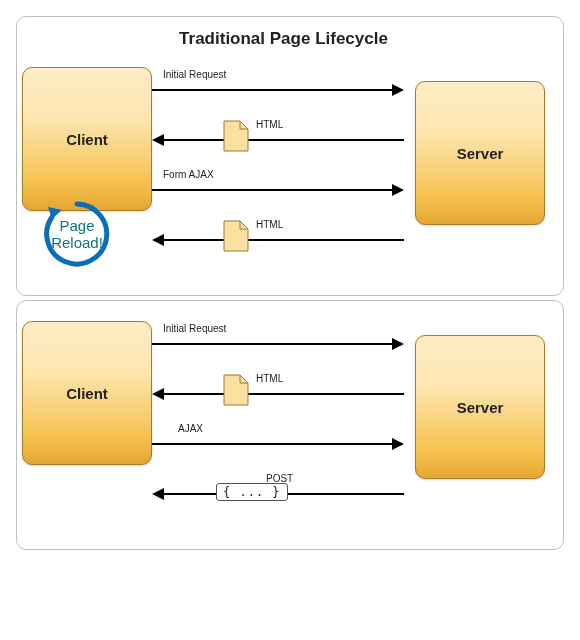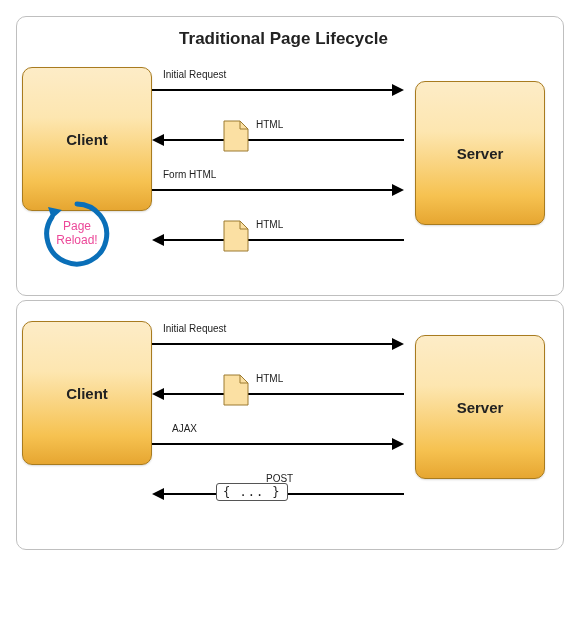--- a/index.html
+++ b/index.html
@@ -93,23 +93,23 @@
     height: 74px;
   }
   .reload-container svg { position: absolute; top:0; left:0; }
   .reload-text {
     position: absolute;
     top: 0; left: 0; width: 100%; height: 100%;
     display: flex;
     align-items: center;
     justify-content: center;
     text-align: center;
-    font-size: 12px;
+    font-size: 15px;
     line-height: 1.15;
-    color: #ec4899;
+    color: #0f766e;
   }
 </style>
 </head>
 <body>
 
 <div class="panel">
   <div class="panel-title">Traditional Page Lifecycle</div>
   <div class="stage">
 
     <div class="box client">
@@ -126,21 +126,21 @@
     <div class="arrow-line" style="left:146px; top:82px; width:240px;"></div>
     <div class="arrowhead-left" style="left:134px; top:77px;"></div>
     <div class="doc-icon" style="left:204px; top:62px;">
       <svg width="28" height="34" viewBox="0 0 28 34">
         <path d="M2 2 H18 L26 10 V32 H2 Z" fill="#fbe0a3" stroke="#9c7a30" stroke-width="1"></path>
         <path d="M18 2 V10 H26" fill="none" stroke="#9c7a30" stroke-width="1"></path>
       </svg>
     </div>
     <div class="arrow-label" style="left:238px; top:62px;">HTML</div>
 
-    <div class="arrow-label" style="left:145px; top:112px;">Form HTML</div>
+    <div class="arrow-label" style="left:145px; top:112px;">Form AJAX</div>
     <div class="arrow-line" style="left:134px; top:132px; width:240px;"></div>
     <div class="arrowhead-right" style="left:374px; top:127px;"></div>
 
     <div class="arrow-line" style="left:146px; top:182px; width:240px;"></div>
     <div class="arrowhead-left" style="left:134px; top:177px;"></div>
     <div class="doc-icon" style="left:204px; top:162px;">
       <svg width="28" height="34" viewBox="0 0 28 34">
         <path d="M2 2 H18 L26 10 V32 H2 Z" fill="#fbe0a3" stroke="#9c7a30" stroke-width="1"></path>
         <path d="M18 2 V10 H26" fill="none" stroke="#9c7a30" stroke-width="1"></path>
       </svg>
@@ -179,21 +179,21 @@
     <div class="arrow-line" style="left:146px; top:82px; width:240px;"></div>
     <div class="arrowhead-left" style="left:134px; top:77px;"></div>
     <div class="doc-icon" style="left:204px; top:62px;">
       <svg width="28" height="34" viewBox="0 0 28 34">
         <path d="M2 2 H18 L26 10 V32 H2 Z" fill="#fbe0a3" stroke="#9c7a30" stroke-width="1"></path>
         <path d="M18 2 V10 H26" fill="none" stroke="#9c7a30" stroke-width="1"></path>
       </svg>
     </div>
     <div class="arrow-label" style="left:238px; top:62px;">HTML</div>
 
-    <div class="arrow-label" style="left:154px; top:112px;">AJAX</div>
+    <div class="arrow-label" style="left:160px; top:112px;">AJAX</div>
     <div class="arrow-line" style="left:134px; top:132px; width:240px;"></div>
     <div class="arrowhead-right" style="left:374px; top:127px;"></div>
 
     <div class="arrow-line" style="left:146px; top:182px; width:240px;"></div>
     <div class="arrowhead-left" style="left:134px; top:177px;"></div>
     <div class="json-badge" style="left:198px; top:172px;">{ ... }</div>
     <div class="arrow-label" style="left:248px; top:162px;">POST</div>
 
   </div>
 </div>

